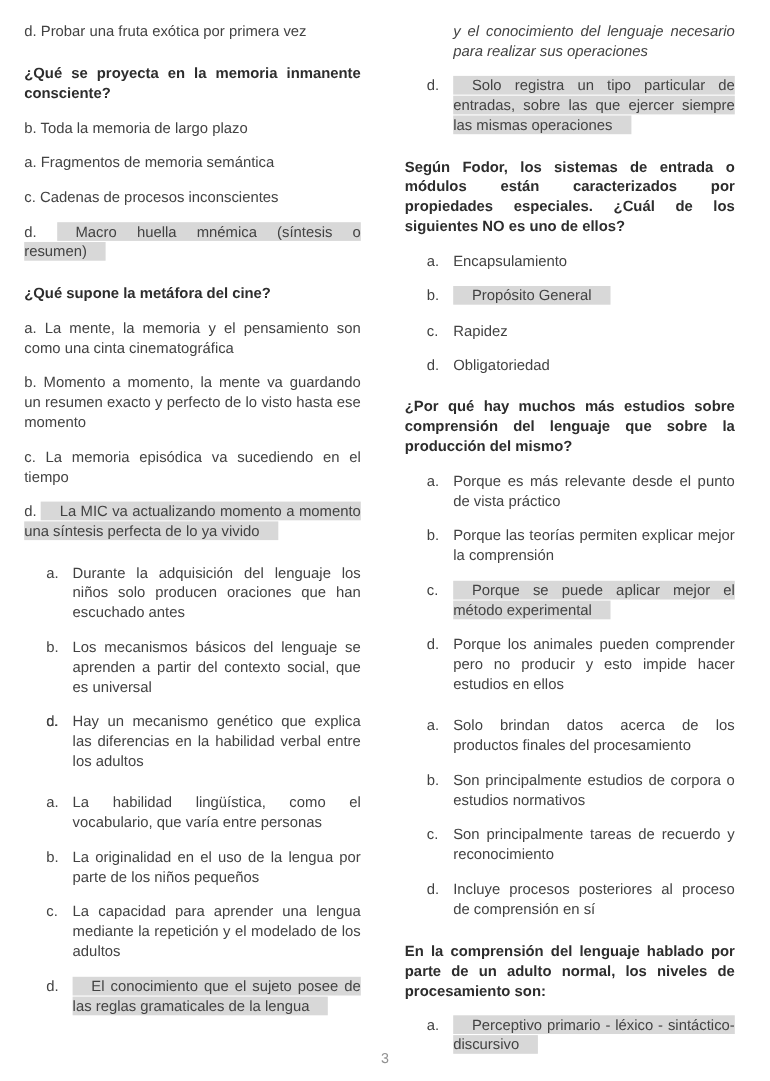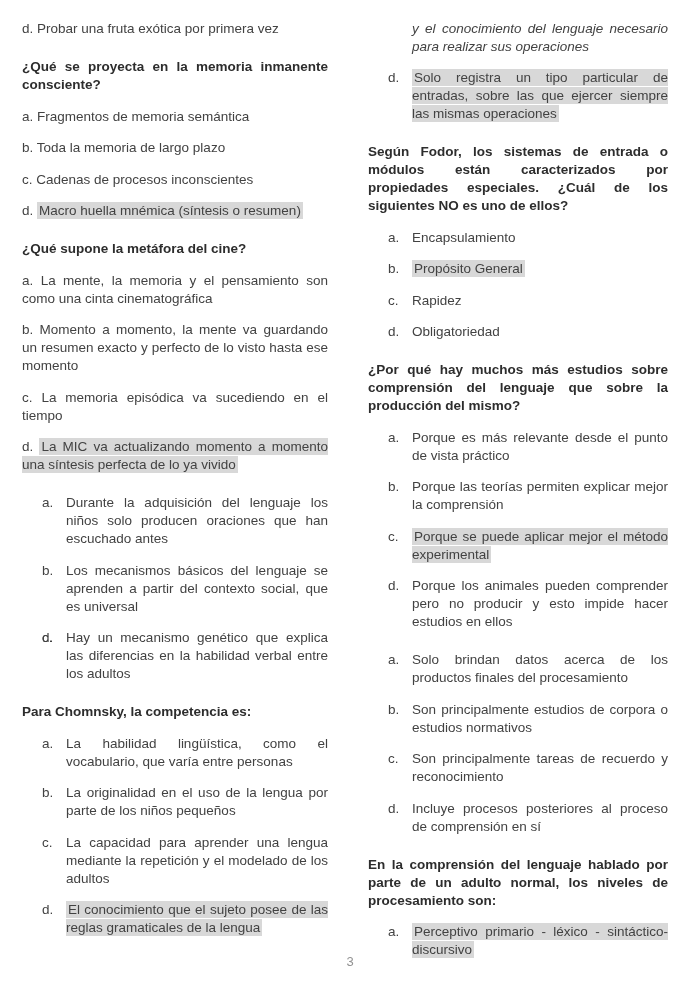--- a/index.html
+++ b/index.html
@@ -20,56 +20,55 @@
   .page{display:flex;padding:6px 0 0 22px;}
   .col{width:306px;}
   .col.right{width:300px;margin-left:40px;}
   .blk{margin-top:20px;}
   .blk:first-child{margin-top:14px;}
   .q-title{font-weight:bold;color:var(--title);text-align:justify;}
   .opt-flush{text-align:justify;}
   .opt-ind{position:relative;padding-left:44px;text-align:justify;}
   .opt-ind .marker{position:absolute;left:20px;top:0;}
   .cont{padding-left:44px;text-align:justify;font-style:italic;}
-  .hl{background:var(--hl);padding:1px 2px;}
+  .hl{background:var(--hl);padding:1px 17px;}
   .pagenum{
     position:absolute;bottom:12px;left:0;right:0;
     text-align:center;color:var(--pgnum);font-size:13px;
   }
 </style>
 </head>
 <body>
 
 <div class="page">
   <div class="col left">
       <div class="blk">
         <p class="opt-flush"><span class="marker">d.</span> <span class="opt-text">Probar una fruta exótica por primera vez</span></p>
       </div>
       <div class="blk">
         <p class="q-title">¿Qué se proyecta en la memoria inmanente consciente?</p>
+        <p class="opt-flush"><span class="marker">b.</span> <span class="opt-text">Toda la memoria de largo plazo</span></p>
         <p class="opt-flush"><span class="marker">a.</span> <span class="opt-text">Fragmentos de memoria semántica</span></p>
-        <p class="opt-flush"><span class="marker">b.</span> <span class="opt-text">Toda la memoria de largo plazo</span></p>
         <p class="opt-flush"><span class="marker">c.</span> <span class="opt-text">Cadenas de procesos inconscientes</span></p>
         <p class="opt-flush"><span class="marker">d.</span> <span class="opt-text hl">Macro huella mnémica (síntesis o resumen)</span></p>
       </div>
       <div class="blk">
         <p class="q-title">¿Qué supone la metáfora del cine?</p>
         <p class="opt-flush"><span class="marker">a.</span> <span class="opt-text">La mente, la memoria y el pensamiento son como una cinta cinematográfica</span></p>
         <p class="opt-flush"><span class="marker">b.</span> <span class="opt-text">Momento a momento, la mente va guardando un resumen exacto y perfecto de lo visto hasta ese momento</span></p>
         <p class="opt-flush"><span class="marker">c.</span> <span class="opt-text">La memoria episódica va sucediendo en el tiempo</span></p>
         <p class="opt-flush"><span class="marker">d.</span> <span class="opt-text hl">La MIC va actualizando momento a momento una síntesis perfecta de lo ya vivido</span></p>
       </div>
       <div class="blk">
         <p class="opt-ind"><span class="marker">a.</span><span class="opt-text">Durante la adquisición del lenguaje los niños solo producen oraciones que han escuchado antes</span></p>
         <p class="opt-ind"><span class="marker">b.</span><span class="opt-text">Los mecanismos básicos del lenguaje se aprenden a partir del contexto social, que es universal</span></p>
         <p class="opt-ind"><span class="marker">c.</span></p>
         <p class="opt-ind"><span class="marker">d.</span><span class="opt-text">Hay un mecanismo genético que explica las diferencias en la habilidad verbal entre los adultos</span></p>
       </div>
       <div class="blk">
-        <p class="q-title">Para Chomnsky, la competencia es:</p>
         <p class="opt-ind"><span class="marker">a.</span><span class="opt-text">La habilidad lingüística, como el vocabulario, que varía entre personas</span></p>
         <p class="opt-ind"><span class="marker">b.</span><span class="opt-text">La originalidad en el uso de la lengua por parte de los niños pequeños</span></p>
         <p class="opt-ind"><span class="marker">c.</span><span class="opt-text">La capacidad para aprender una lengua mediante la repetición y el modelado de los adultos</span></p>
         <p class="opt-ind"><span class="marker">d.</span><span class="opt-text hl">El conocimiento que el sujeto posee de las reglas gramaticales de la lengua</span></p>
       </div>
     </div>
   <div class="col right">
       <p class="cont">y el conocimiento del lenguaje necesario para realizar sus operaciones</p>
       <div class="blk-opt">
         <p class="opt-ind"><span class="marker">d.</span><span class="opt-text hl">Solo registra un tipo particular de entradas, sobre las que ejercer siempre las mismas operaciones</span></p>

